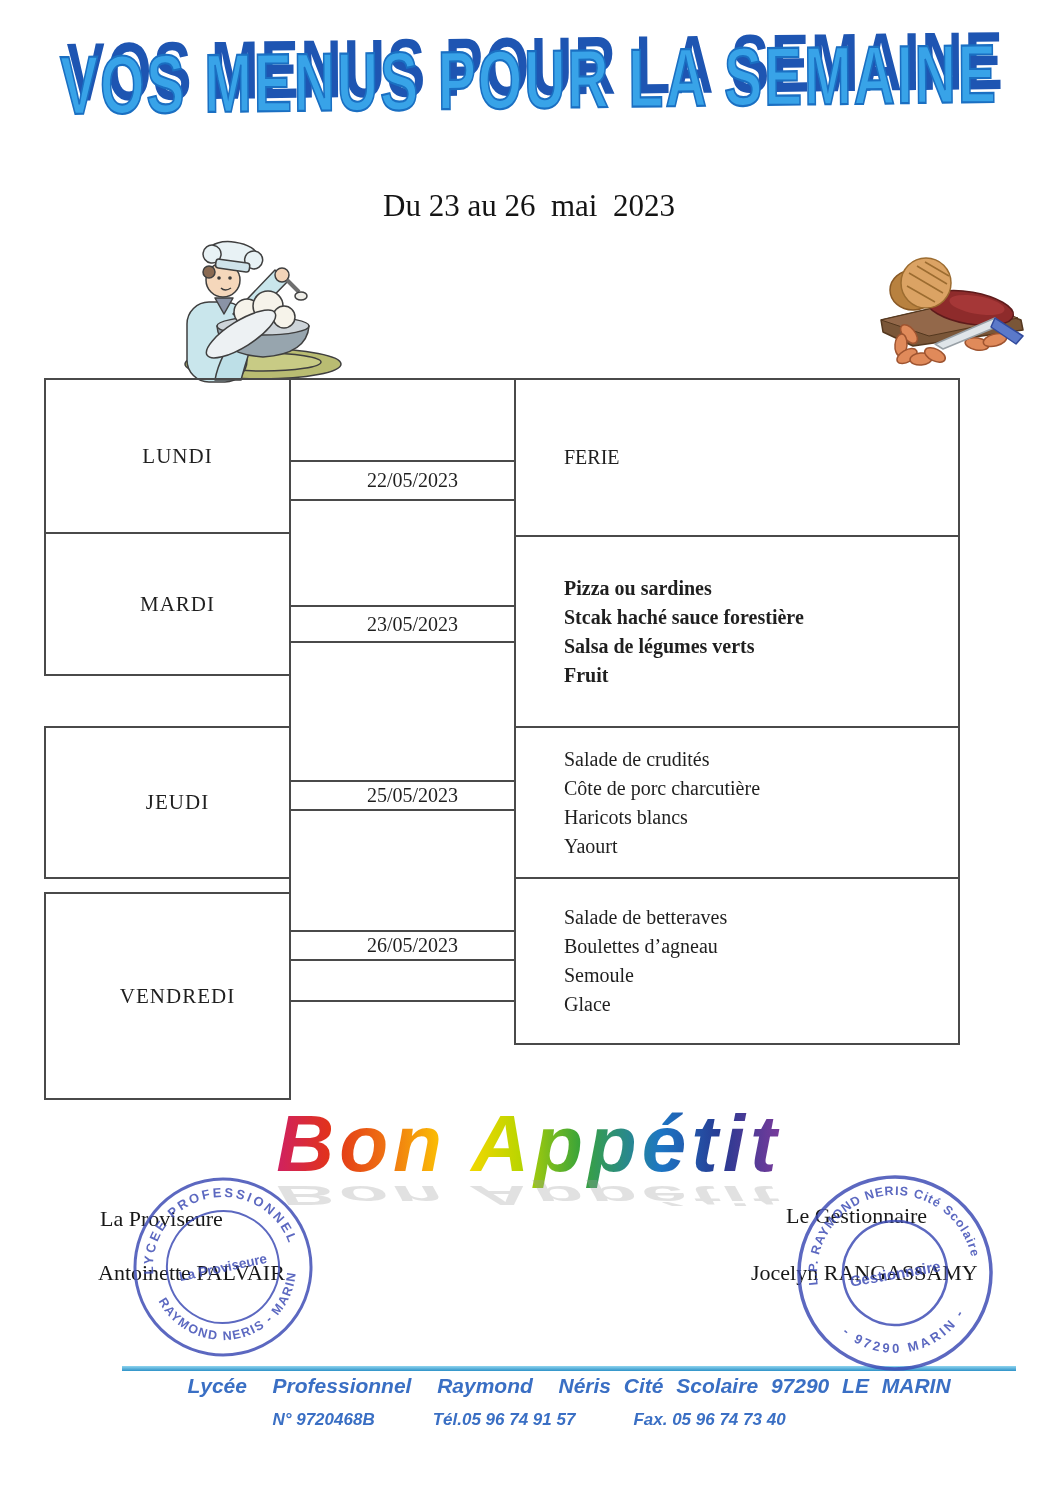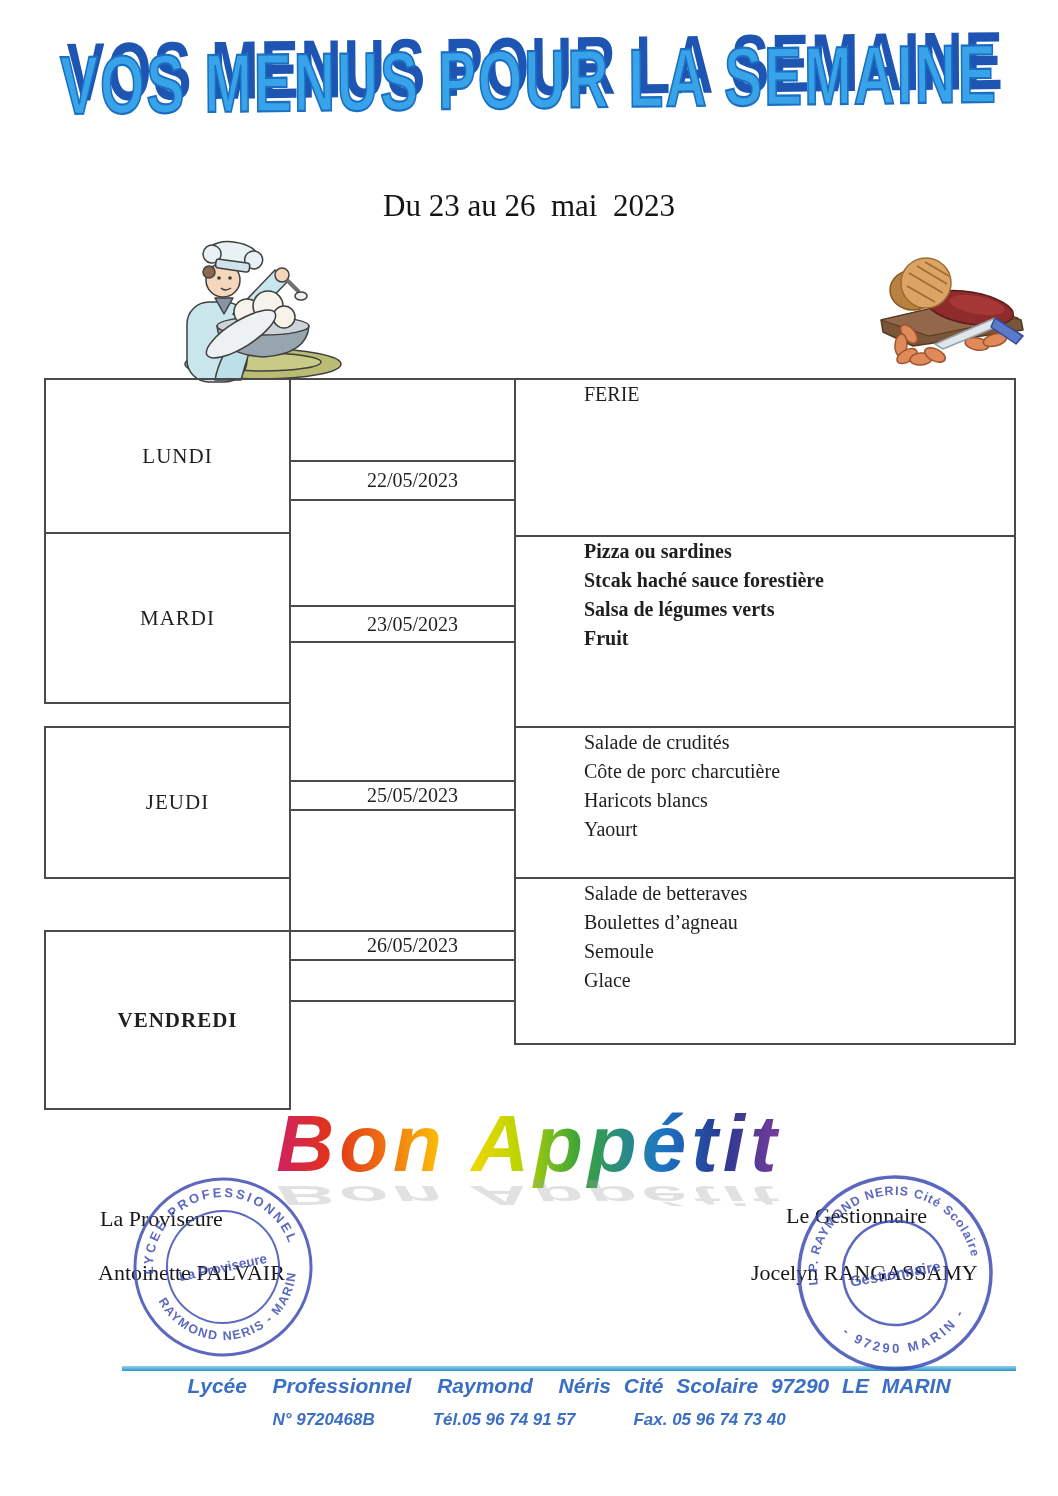--- a/index.html
+++ b/index.html
@@ -44,23 +44,23 @@
     display:flex; align-items:center; justify-content:center;
     font-size:21px; letter-spacing:1px;
   }
   .mid-box  { left:289px; width:227px; }
   .date-strip {
     left:289px; width:227px;
     display:flex; align-items:center; justify-content:center;
     font-size:20px;
   }
   .menu-box {
-    left:514px; width:502px;
-    display:flex; flex-direction:column; 
-    padding-left:68px; font-size:20px; line-height:29px;
+    left:514px; width:446px;
+    display:flex; flex-direction:column; justify-content:center;
+    padding-left:48px; font-size:20px; line-height:29px;
   }
   .menu-line { white-space:pre; }
 
   
   .bon-wrap { position:absolute; left:0; top:1098px; width:100%; text-align:center; }
   .bon-main {
     display:inline-block;
     font-family:"Liberation Sans", sans-serif;
     font-style:italic; font-weight:700; font-size:80px; letter-spacing:5px;
     background:linear-gradient(90deg,#cf2162 0%,#e23318 11%,#ef7412 22%,#ffd800 36%,
@@ -170,27 +170,27 @@
         <ellipse cx="122" cy="92" rx="12" ry="6" transform="rotate(-15 122 92)"></ellipse>
       </g>
       <polygon points="62,96 122,70 128,77 70,101" fill="#dfe5e9" stroke="#98a0a6" stroke-width="1.5"></polygon>
       <path d="M122,70 L150,88 L143,96 L118,79 Z" fill="#5b79c9" stroke="#30499c" stroke-width="1.5"></path>
     </g>
   </svg>
 
   <div class="box day-cell" style="top:378px;height:156px;">
     <span>LUNDI</span>
   </div>
-  <div class="box day-cell" style="top:532px;height:172px;">
+  <div class="box day-cell" style="top:532px;height:144px;">
     <span>MARDI</span>
   </div>
   <div class="box day-cell" style="top:726px;height:153px;">
     <span>JEUDI</span>
   </div>
-  <div class="box day-cell" style="top:930px;height:180px;font-weight:bold;">
+  <div class="box day-cell" style="top:892px;height:208px;">
     <span>VENDREDI</span>
   </div>
 
   <div class="box mid-box" style="top:378px;height:84px;"></div>
   <div class="box date-strip" style="top:460px;height:41px;">
     <span>22/05/2023</span>
   </div>
   <div class="box mid-box" style="top:499px;height:108px;"></div>
   <div class="box date-strip" style="top:605px;height:38px;">
     <span>23/05/2023</span>

